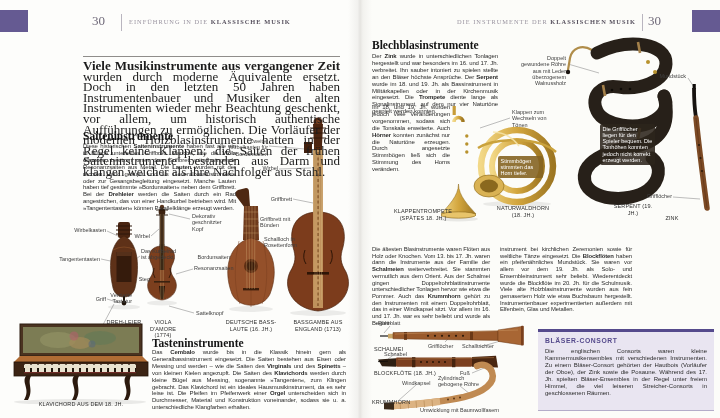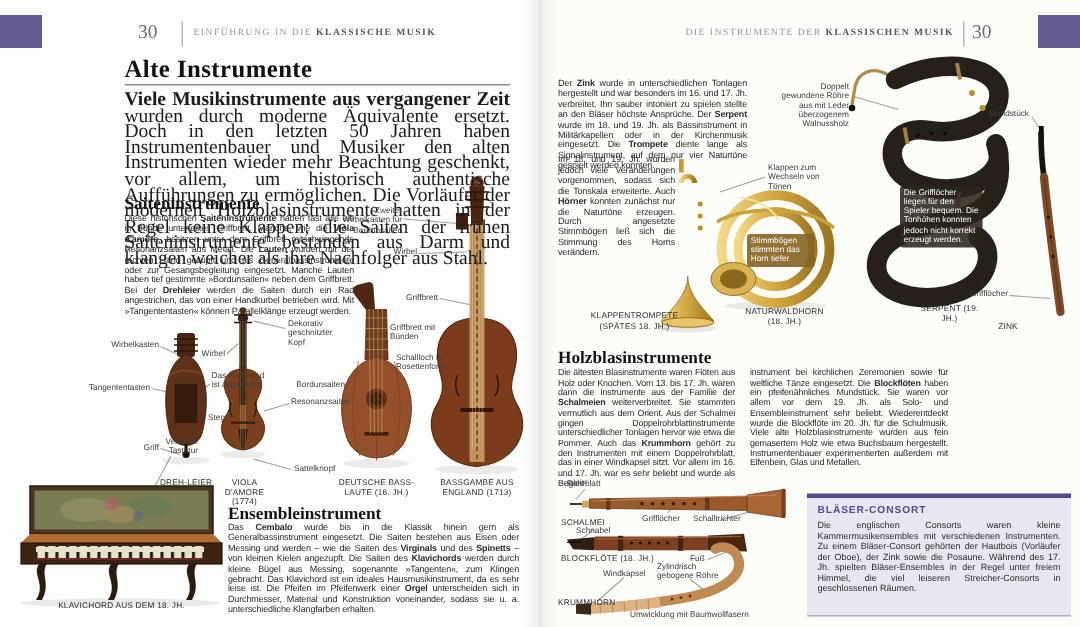--- a/index.html
+++ b/index.html
@@ -252,21 +252,20 @@
     </g>
   </svg>
 
   <div id="spine"></div>
 
   <div class="tab" style="left:0"></div>
   <div class="pagenum" style="left:92px;top:13px">30</div>
   <div class="hdiv" style="left:121px;top:14px;height:17px"></div>
   <div class="runhead" style="left:129px;top:18px"><span>EINFÜHRUNG IN DIE </span><b>KLASSISCHE MUSIK</b></div>
 
-  <div class="title" style="left:83px;top:36px">Alte Instrumente</div>
   <div class="rule" style="left:83px;top:56px;width:257px"></div>
   <div class="intro" style="left:83px;top:61px;width:257px"><span class="b">Viele Musikinstrumente aus vergangener Zeit</span><span> wurden durch moderne Äquivalente ersetzt. Doch in den letzten 50 Jahren haben Instrumentenbauer und Musiker den alten Instrumenten wieder mehr Beachtung geschenkt, vor allem, um historisch authentische Aufführungen zu ermöglichen. Die Vorläufer der modernen Holzblasinstrumente hatten in der Regel keine Klappen; die Saiten der frühen Saiteninstrumente bestanden aus Darm und klangen weicher als ihre Nachfolger aus Stahl.</span></div>
 
   <div class="h2" style="left:83px;top:130px">Saiteninstrumente</div>
   <div class="col" style="left:83px;top:143px;width:153px"><span>Diese historischen </span><span class="b">Saiteninstrumente</span><span> haben fast alle ein in Bünde unterteiltes Griffbrett. Manche, wie die </span><span class="b">Viola d'amore</span><span>, besitzen unter dem Griffbrett mitschwingende Resonanzsaiten aus Metall. Die </span><span class="b">Lauten</span><span> wurden mit der rechten Hand gezupft und als Generalbassinstrumente oder zur Gesangsbegleitung eingesetzt. Manche Lauten haben tief gestimmte »Bordunsaiten« neben dem Griffbrett. Bei der </span><span class="b">Drehleier</span><span> werden die Saiten durch ein Rad angestrichen, das von einer Handkurbel betrieben wird. Mit »Tangententasten« können Parallelklänge erzeugt werden.</span></div>
 
   <div class="lb r" style="left:228px;top:138px;width:40px">Zweiter Wirbelkasten für Bordunsaiten</div>
   <div class="lb r" style="left:252px;top:165px;width:26px">Wirbel</div>
   <div class="lb r" style="left:262px;top:196px;width:30px">Griffbrett</div>
   <div class="lb r" style="left:74px;top:227px;width:32px">Wirbelkasten</div>
@@ -282,44 +281,44 @@
   <div class="lb" style="left:260px;top:216px;width:36px">Griffbrett mit Bünden</div>
   <div class="lb" style="left:264px;top:236px;width:34px">Schallloch in Rosettenform</div>
   <div class="lb r" style="left:100px;top:292px;width:32px">Verzierte Tastatur</div>
 
   <div class="cp" style="left:106px;top:319px;width:36px">DREH-LEIER</div>
   <div class="cp" style="left:141px;top:319px;width:44px">VIOLA D'AMORE (1774)</div>
   <div class="cp" style="left:225px;top:319px;width:52px">DEUTSCHE BASS-LAUTE (16. JH.)</div>
   <div class="cp" style="left:290px;top:319px;width:56px">BASSGAMBE AUS ENGLAND (1713)</div>
   <div class="cp" style="left:38px;top:401px;width:86px">KLAVICHORD AUS DEM 18. JH.</div>
 
-  <div class="h2" style="left:152px;top:337px">Ensembleinstrument</div>
+  <div class="h2" style="left:152px;top:337px">Tasteninstrumente</div>
   <div class="col" style="left:152px;top:349px;width:194px"><span>Das </span><span class="b">Cembalo</span><span> wurde bis in die Klassik hinein gern als Generalbassinstrument eingesetzt. Die Saiten bestehen aus Eisen oder Messing und werden – wie die Saiten des </span><span class="b">Virginals</span><span> und des </span><span class="b">Spinetts</span><span> – von kleinen Kielen angezupft. Die Saiten des </span><span class="b">Klavichords</span><span> werden durch kleine Bügel aus Messing, sogenannte »Tangenten«, zum Klingen gebracht. Das Klavichord ist ein ideales Hausmusikinstrument, da es sehr leise ist. Die Pfeifen im Pfeifenwerk einer </span><span class="b">Orgel</span><span> unterscheiden sich in Durchmesser, Material und Konstruktion voneinander, sodass sie u. a. unterschiedliche Klangfarben erhalten.</span></div>
 
   <div class="tab" style="left:692px"></div>
   <div class="pagenum" style="left:648px;top:13px">30</div>
   <div class="hdiv" style="left:642px;top:14px;height:17px"></div>
   <div class="runhead" style="left:420px;top:18px;width:216px;text-align:right"><span>DIE INSTRUMENTE DER </span><b>KLASSISCHEN MUSIK</b></div>
 
+  <div class="h2" style="left:372px;top:39px">Blechblasinstrumente</div>
   <div class="col" style="left:372px;top:53px;width:126px"><span>Der </span><span class="b">Zink</span><span> wurde in unterschiedlichen Tonlagen hergestellt und war besonders im 16. und 17. Jh. verbreitet. Ihn sauber intoniert zu spielen stellte an den Bläser höchste Ansprüche. Der </span><span class="b">Serpent</span><span> wurde im 18. und 19. Jh. als Bassinstrument in Militärkapellen oder in der Kirchenmusik eingesetzt. Die </span><span class="b">Trompete</span><span> diente lange als Signalinstrument, auf dem nur vier Naturtöne gespielt werden konnten.</span></div>
   <div class="col" style="left:372px;top:104px;width:78px"><span>Im 18. und 19. Jh. wurden jedoch viele Veränderungen vorgenommen, sodass sich die Tonskala erweiterte. Auch </span><span class="b">Hörner</span><span> konnten zunächst nur die Naturtöne erzeugen. Durch angesetzte Stimmbögen ließ sich die Stimmung des Horns verändern.</span></div>
 
   <div class="lb r" style="left:518px;top:55px;width:48px">Doppelt gewundene Röhre aus mit Leder überzogenem Walnussholz</div>
   <div class="lb r" style="left:652px;top:73px;width:34px">Mundstück</div>
   <div class="lb w" style="left:600px;top:124px;width:50px">Die Grifflöcher liegen für den Spieler bequem. Die Tonhöhen konnten jedoch nicht korrekt erzeugt werden.</div>
   <div class="lb" style="left:512px;top:109px;width:38px">Klappen zum Wechseln von Tönen</div>
   <div class="lb wg" style="left:498px;top:156px;width:40px">Stimmbögen stimmten das Horn tiefer.</div>
   <div class="lb r" style="left:642px;top:193px;width:30px">Grifflöcher</div>
 
   <div class="cp" style="left:384px;top:208px;width:78px">KLAPPENTROMPETE (SPÄTES 18. JH.)</div>
   <div class="cp" style="left:492px;top:205px;width:62px">NATURWALDHORN (18. JH.)</div>
   <div class="cp" style="left:608px;top:203px;width:50px">SERPENT (19. JH.)</div>
   <div class="cp" style="left:652px;top:215px;width:40px">ZINK</div>
 
-  <div class="h2" style="left:372px;top:233px">Holzblasinstrumente</div>
   <div class="col" style="left:372px;top:246px;width:118px;font-size:5.9px;line-height:6.7px"><span>Die ältesten Blasinstrumente waren Flöten aus Holz oder Knochen. Vom 13. bis 17. Jh. waren dann die Instrumente aus der Familie der </span><span class="b">Schalmeien</span><span> weiterverbreitet. Sie stammten vermutlich aus dem Orient. Aus der Schalmei gingen Doppelrohrblattinstrumente unterschiedlicher Tonlagen hervor wie etwa die Pommer. Auch das </span><span class="b">Krummhorn</span><span> gehört zu den Instrumenten mit einem Doppelrohrblatt, das in einer Windkapsel sitzt. Vor allem im 16. und 17. Jh. war es sehr beliebt und wurde als Begleit-</span></div>
   <div class="col" style="left:500px;top:246px;width:132px;font-size:5.9px;line-height:6.7px"><span>instrument bei kirchlichen Zeremonien sowie für weltliche Tänze eingesetzt. Die </span><span class="b">Blockflöten</span><span> haben ein pfeifenähnliches Mundstück. Sie waren vor allem vor dem 19. Jh. als Solo- und Ensembleinstrument sehr beliebt. Wiederentdeckt wurde die Blockflöte im 20. Jh. für die Schulmusik. Viele alte Holzblasinstrumente wurden aus fein gemasertem Holz wie etwa Buchsbaum hergestellt. Instrumentenbauer experimentierten außerdem mit Elfenbein, Glas und Metallen.</span></div>
 
   <div class="lb" style="left:378px;top:320px;width:30px">Rohrblatt</div>
   <div class="lb" style="left:428px;top:343px;width:34px">Grifflöcher</div>
   <div class="lb" style="left:462px;top:343px;width:40px">Schalltrichter</div>
   <div class="lb" style="left:384px;top:351px;width:30px">Schnabel</div>
   <div class="lb" style="left:460px;top:370px;width:18px">Fuß</div>
   <div class="lb" style="left:402px;top:380px;width:36px">Windkapsel</div>
   <div class="lb" style="left:438px;top:375px;width:48px">Zylindrisch gebogene Röhre</div>

